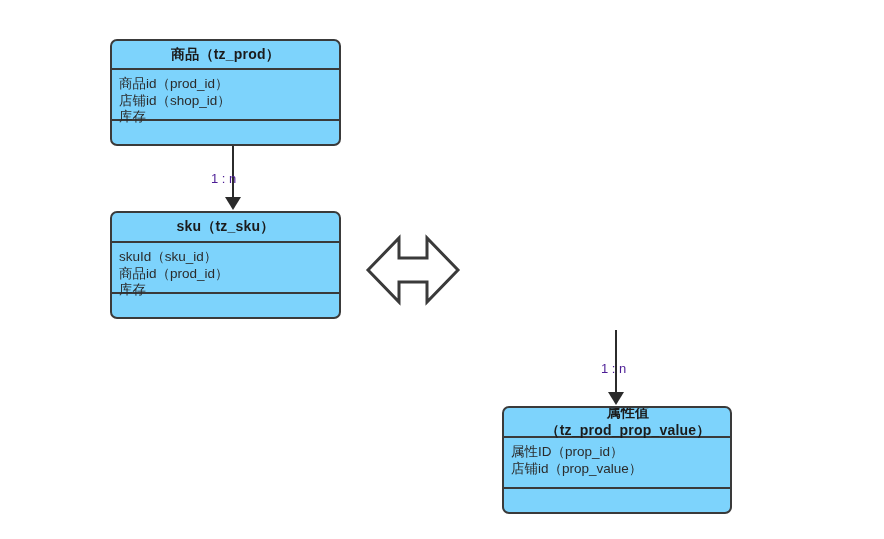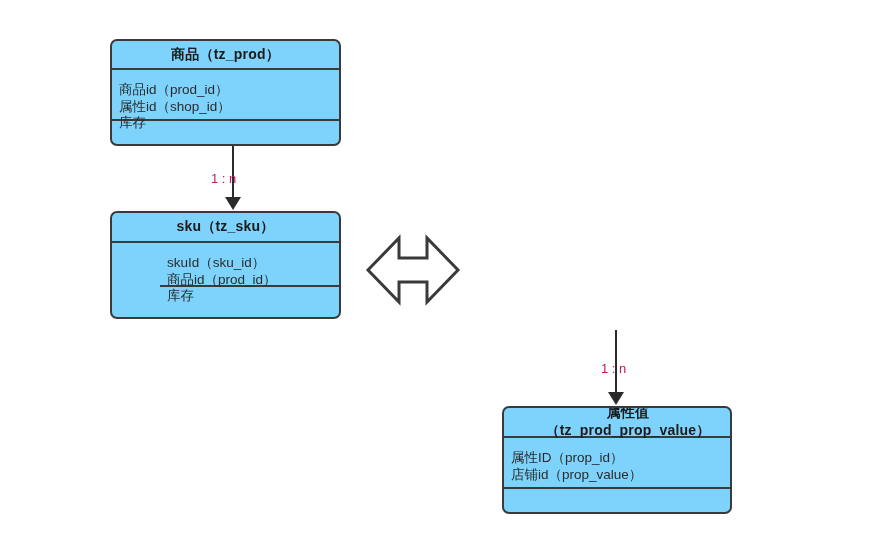--- a/index.html
+++ b/index.html
@@ -34,21 +34,21 @@
     font-size: 14px;
     color: #1b1b1b;
     letter-spacing: 0.2px;
     display: flex;
     align-items: center;
     justify-content: center;
     border-bottom: 2px solid #3a3a3a;
   }
   .entity-fields {
     box-sizing: border-box;
-    padding: 12px 7px 5px 7px;
+    padding: 6px 7px 5px 7px;
     border-bottom: 2px solid #3a3a3a;
     display: flex;
     flex-direction: column;
     justify-content: flex-start;
   }
   .field-row {
     font-size: 13.5px;
     line-height: 16.5px;
     color: #2b2b2b;
     white-space: nowrap;
@@ -73,53 +73,53 @@
     position: absolute;
     width: 0;
     height: 0;
     border-left: 8px solid transparent;
     border-right: 8px solid transparent;
     border-top: 13px solid #2b2b2b;
   }
   .conn-label {
     position: absolute;
     font-size: 13px;
-    color: #be185d;
+    color: #4c1d95;
     white-space: nowrap;
   }
 
   
   .double-arrow {
     position: absolute;
   }
 </style>
 </head>
 <body>
 
 <div id="canvas">
 
   <div class="entity" style="left:110px; top:39px; width:231px; height:107px;">
     <div class="entity-title" style="height:29px;">商品（tz_prod）</div>
     <div class="entity-fields" style="height:51px;">
       <div class="field-row">商品id（prod_id）</div>
-      <div class="field-row">属性id（shop_id）</div>
+      <div class="field-row">店铺id（shop_id）</div>
       <div class="field-row">库存</div>
     </div>
     <div class="entity-footer"></div>
   </div>
 
   <div class="connector" style="left:224px; top:146px; width:18px; height:65px;">
     <div class="conn-line" style="left:8px; top:0; height:52px;"></div>
     <div class="conn-head" style="left:1px; top:51px;"></div>
   </div>
   <div class="conn-label" style="left:211px; top:171px;">1 : n</div>
 
   <div class="entity" style="left:110px; top:211px; width:231px; height:108px;">
     <div class="entity-title" style="height:30px;text-align:center;">sku（tz_sku）</div>
-    <div class="entity-fields" style="height:44px;margin-left:48px;">
+    <div class="entity-fields" style="height:51px;">
       <div class="field-row">skuId（sku_id）</div>
       <div class="field-row">商品id（prod_id）</div>
       <div class="field-row">库存</div>
     </div>
     <div class="entity-footer"></div>
   </div>
 
   <div class="double-arrow" style="left:364px; top:234px; width:98px; height:72px;">
     <svg width="98" height="72" viewBox="0 0 98 72" xmlns="http://www.w3.org/2000/svg">
       <polygon points="35,4 35,24 63,24 63,4 94,36 63,68 63,48 35,48 35,68 4,36" fill="#ffffff" stroke="#3a3a3a" stroke-width="3" stroke-linejoin="miter"></polygon>

